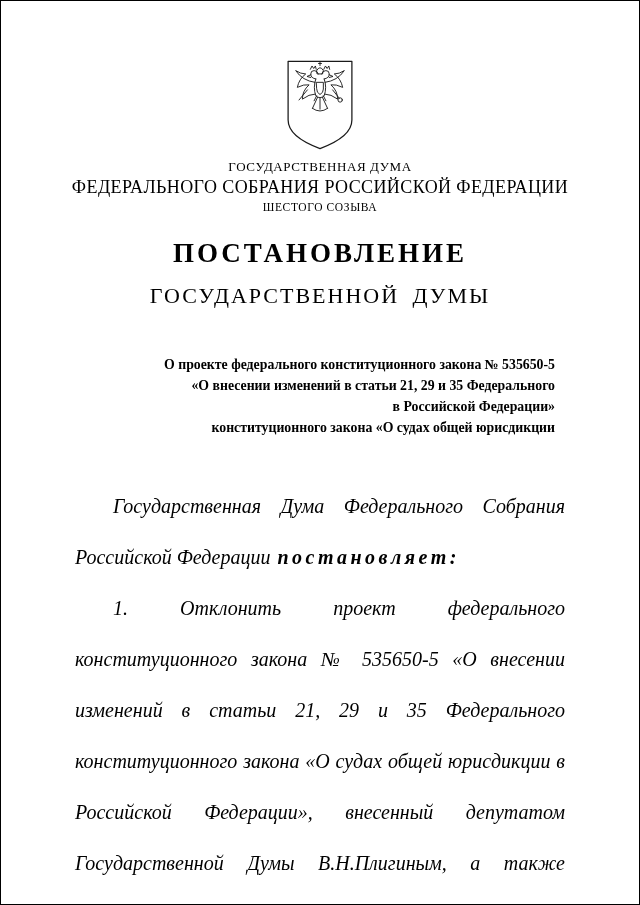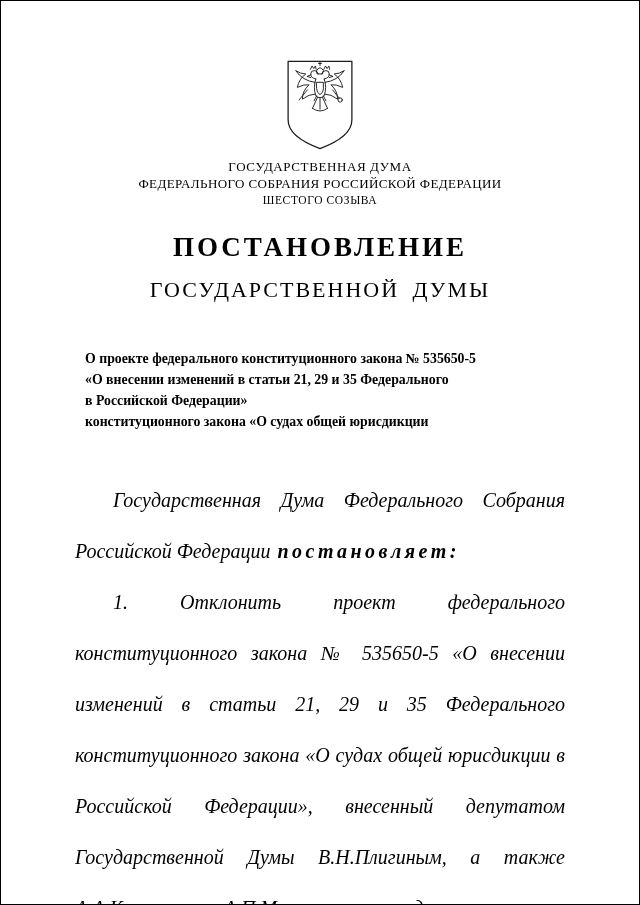--- a/index.html
+++ b/index.html
@@ -27,21 +27,21 @@
   }
   .org-header {
     text-align: center;
     line-height: 1.28;
   }
   .org-line-1 {
     font-size: 13px;
     letter-spacing: 0.6px;
   }
   .org-line-2 {
-    font-size: 13px;
+    font-size: 18px;
     letter-spacing: 0.4px;
   }
   .org-line-3 {
     font-size: 11.5px;
     letter-spacing: 0.6px;
     margin-top: 1px;
   }
   .doc-title {
     margin: 24px 0 14px 0;
     text-align: center;
@@ -53,21 +53,21 @@
     text-align: center;
     font-size: 22px;
     font-weight: normal;
     letter-spacing: 2px;
     word-spacing: 6px;
     margin-top: 4px;
   }
   .subject {
     margin: 46px auto 0 auto;
     width: 470px;
-    text-align: left;
+    text-align: right;
     font-weight: bold;
     font-size: 13.8px;
     line-height: 1.52;
   }
   .body-text {
     margin-top: 42px;
     padding: 0 74px 0 74px;
     font-size: 20px;
     line-height: 2.55;
     text-align: justify;

